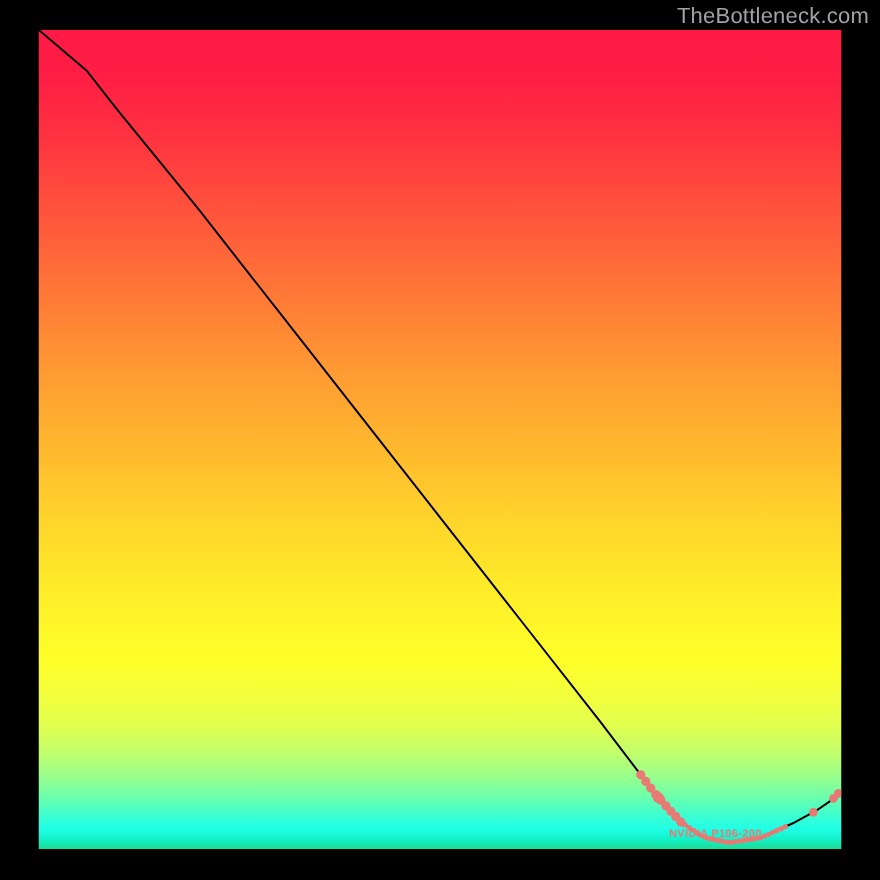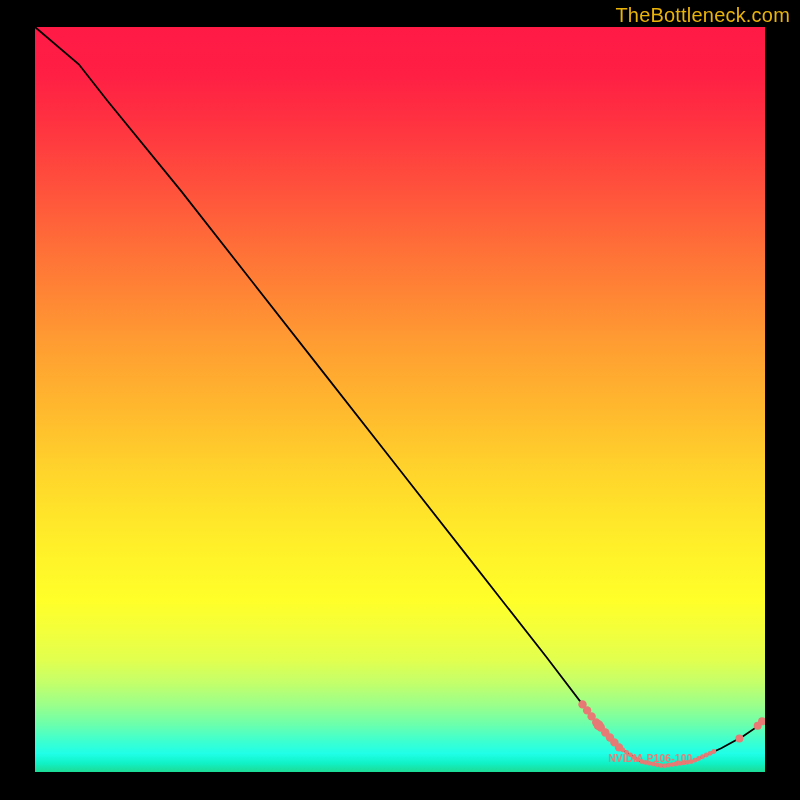--- a/index.html
+++ b/index.html
@@ -14,21 +14,21 @@
   .wrap {
     position: relative;
     width: 800px;
     height: 800px;
     background: #000;
   }
   .watermark {
     position: absolute;
     top: 4px;
     right: 10px;
-    color: #eab308;
+    color: #a3a3a3;
     font-size: 20px;
     letter-spacing: 0.2px;
     z-index: 4;
   }
   .plot-area {
     position: absolute;
     left: 35px;
     top: 27px;
     width: 730px;
     height: 745px;
@@ -128,15 +128,15 @@
           <circle cx="667.5" cy="729.7" r="2.4" class="dot"></circle>
           <circle cx="671.3" cy="728.0" r="2.4" class="dot"></circle>
           <circle cx="675.1" cy="726.3" r="2.4" class="dot"></circle>
           <circle cx="678.9" cy="724.5" r="2.4" class="dot"></circle>
           <circle cx="704.4" cy="711.5" r="4" class="dot"></circle>
           <circle cx="722.7" cy="698.8" r="4" class="dot"></circle>
           <circle cx="727.1" cy="694.3" r="4" class="dot"></circle>
         </g>
     </svg>
 
-    <div class="series-label" id="series-label" style="left: 573.2px; top: 725.59px;">NVIDIA P106-100</div>
+    <div class="series-label" id="series-label" style="left: 573.2px; top: 725.59px;">NVIDIA P106-200</div>
   </div>
 </div>
 
 </body></html>

